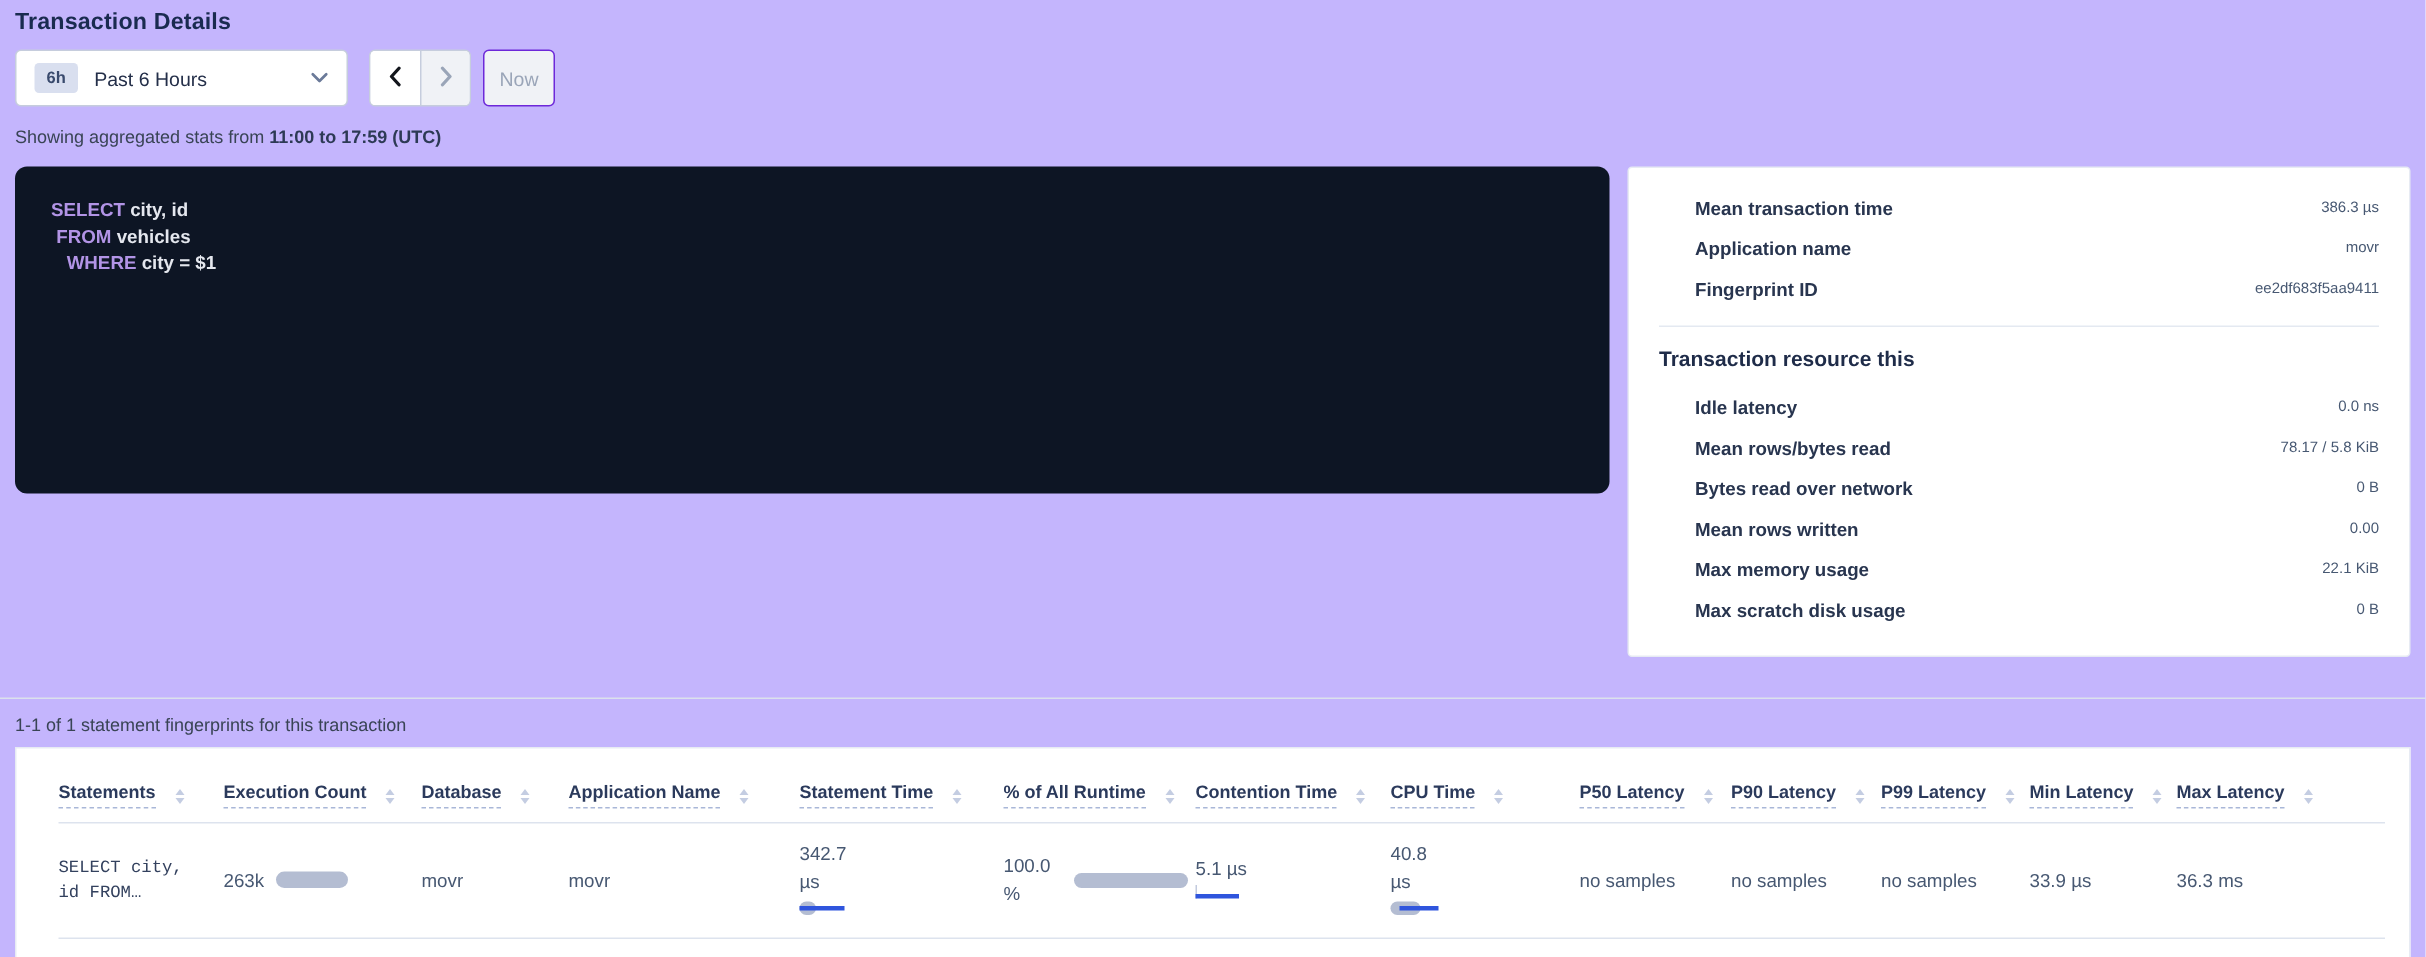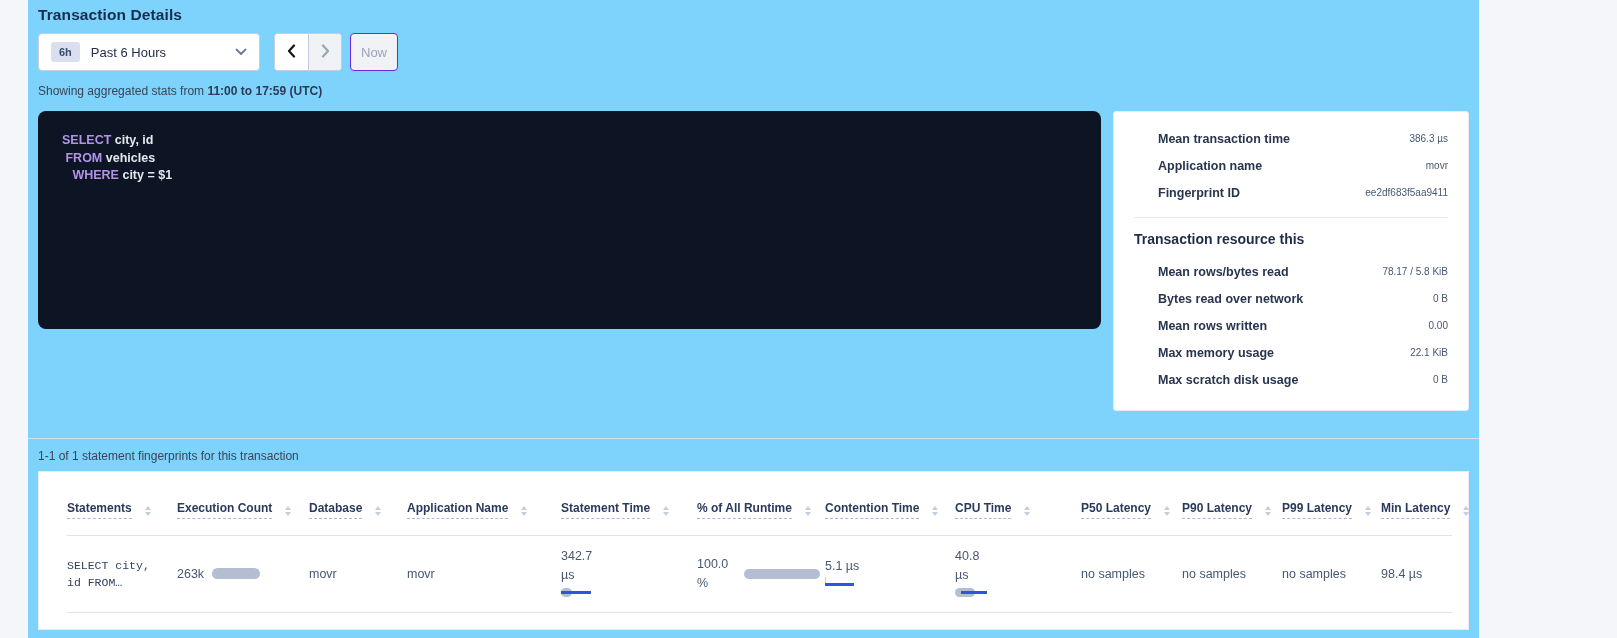--- a/index.html
+++ b/index.html
@@ -1,19 +1,19 @@
 <!DOCTYPE html>
 <html><head>
 <meta charset="utf-8">
 <style>
   * { margin:0; padding:0; box-sizing:border-box; }
   html,body { background:#f4f6fa; }
   .page {
-    width:1451px; height:638px; background:#7dd3fc; overflow:hidden;
-    font-family:"Liberation Sans", sans-serif; color:#394455; position:relative;margin-left:28px;
+    width:1617px; height:638px; background:#c4b5fd; overflow:hidden;
+    font-family:"Liberation Sans", sans-serif; color:#394455; position:relative;
   }
   
   .page-head { padding:6px 10px 0; }
   .page-title { font-size:15.5px; font-weight:bold; color:#1a2b50; letter-spacing:.1px; }
   .controls { display:flex; align-items:center; margin-top:9px; }
   .time-picker {
     width:222px; height:38px; background:#fff; border:1px solid #c6cddd;
     border-radius:4px; display:flex; align-items:center; padding:0 12px; cursor:pointer;
   }
   .tp-badge {
@@ -150,20 +150,24 @@
         <span class="lbl">Application name</span>
         <span class="val">movr</span>
       </div>
       <div class="srow">
         <span class="lbl">Fingerprint ID</span>
         <span class="val">ee2df683f5aa9411</span>
       </div>
       <div class="sum-divider"></div>
       <div class="res-heading">Transaction resource this</div>
       <div class="srow">
+        <span class="lbl">Idle latency</span>
+        <span class="val">0.0 ns</span>
+      </div>
+      <div class="srow">
         <span class="lbl">Mean rows/bytes read</span>
         <span class="val">78.17 / 5.8 KiB</span>
       </div>
       <div class="srow">
         <span class="lbl">Bytes read over network</span>
         <span class="val">0 B</span>
       </div>
       <div class="srow">
         <span class="lbl">Mean rows written</span>
         <span class="val">0.00</span>
@@ -320,18 +324,18 @@
           <div class="unit">µs</div>
         </div>
         <div class="bar-wrap" style="width:60px;">
           <span class="pill" style=";width:20px"></span>
           <span class="bline" style=";left:6px;width:26px"></span>
         </div>
       </div>
       <div class="cell">no samples</div>
       <div class="cell">no samples</div>
       <div class="cell">no samples</div>
-      <div class="cell">98.4 µs</div>
+      <div class="cell">33.9 µs</div>
       <div class="cell">36.3 ms</div>
     </div>
   </div>
 
 </div>
 
 </body></html>

